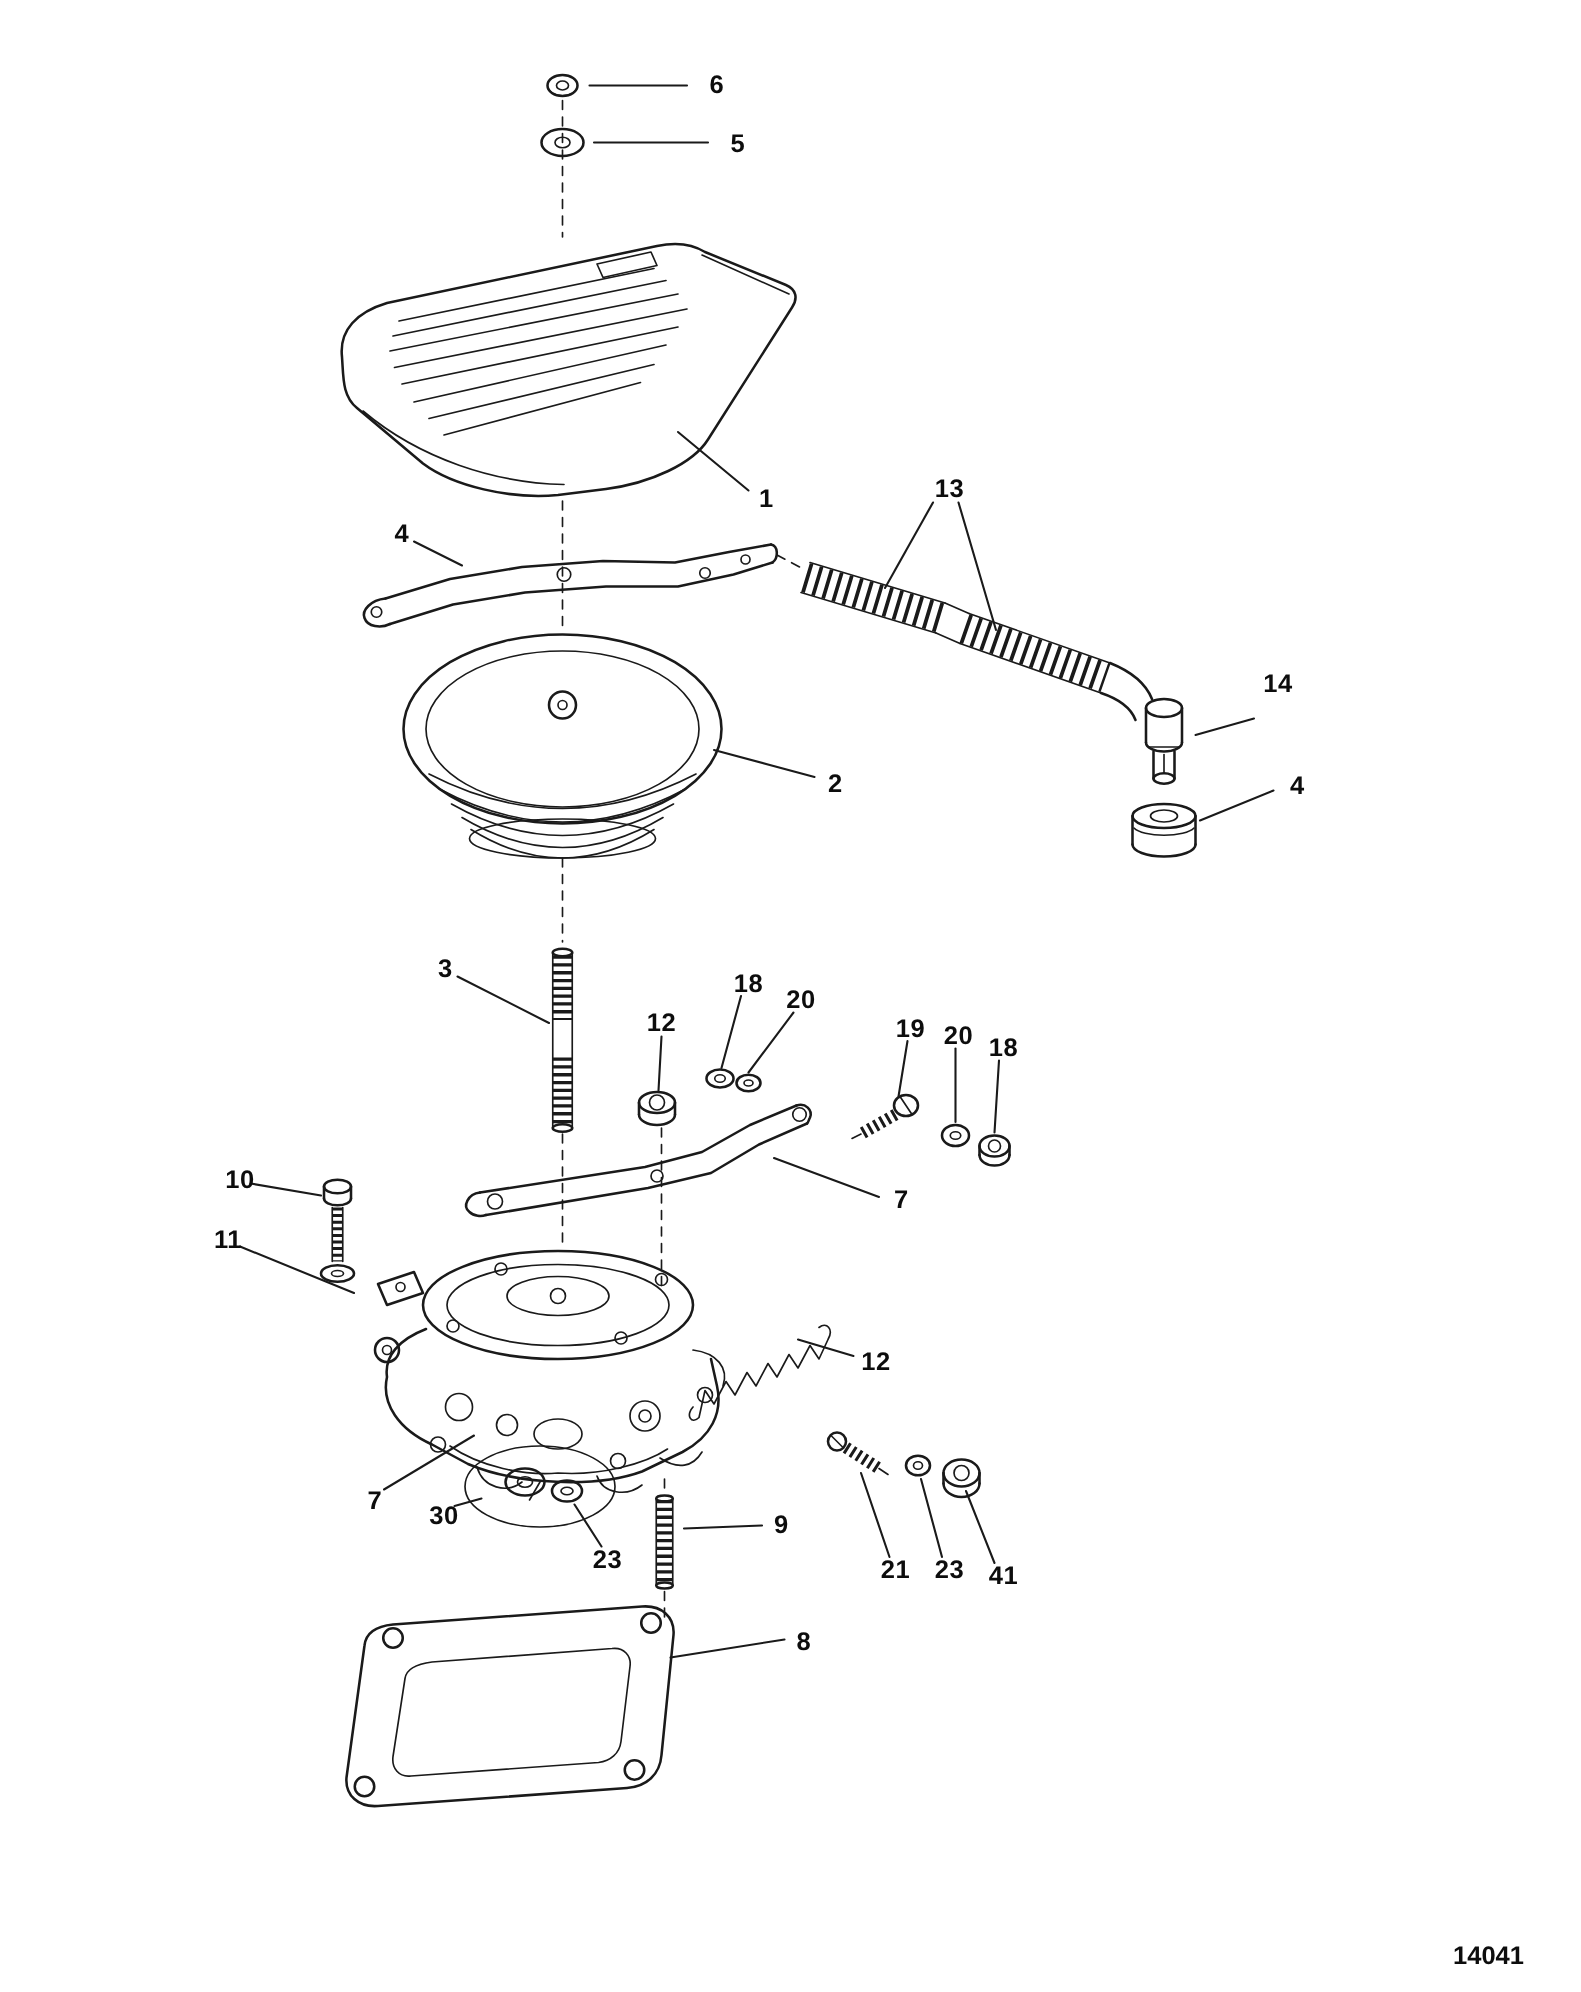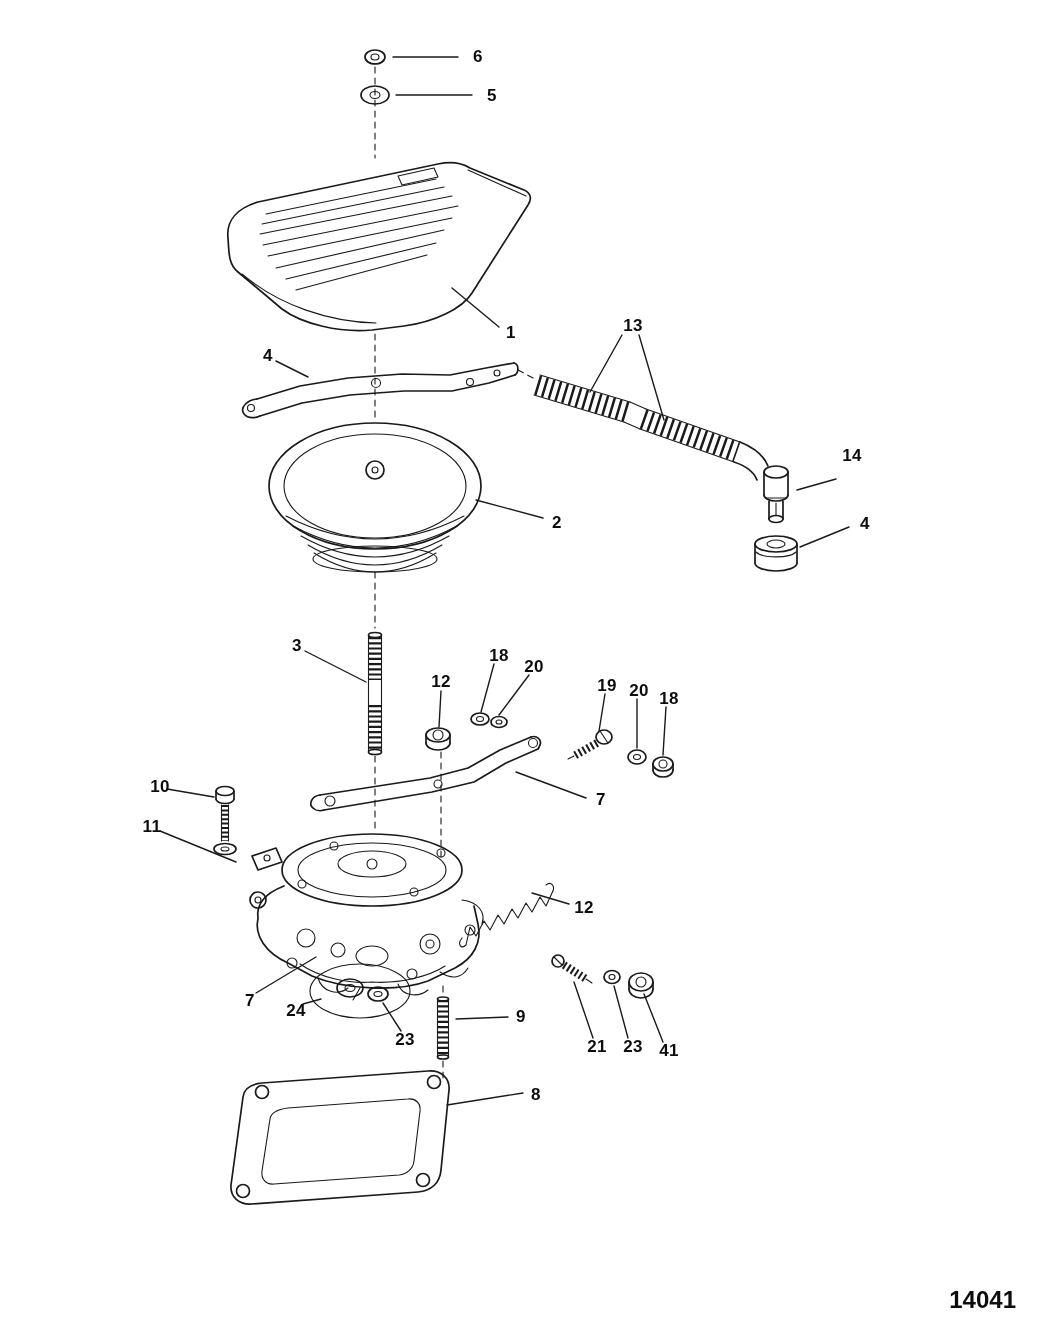--- a/index.html
+++ b/index.html
@@ -6,21 +6,21 @@
   .page{position:relative;width:1054px;height:1328px;background:#ffffff;overflow:hidden;
         font-family:"Liberation Sans", sans-serif;color:#111;}
   svg{position:absolute;left:0;top:0;}
   .ln{fill:none;stroke:#1a1a1a;stroke-width:1.7;stroke-linecap:round;stroke-linejoin:round;}
   .tn{stroke-width:1.1;}
   .lead{stroke-width:1.4;}
   .dash{stroke-dasharray:6 5;stroke-width:1.1;}
   .thr{fill:none;stroke:#1a1a1a;stroke-linecap:butt;}
   .callout{position:absolute;transform:translate(-50%,-50%);font-weight:700;font-size:17px;
            letter-spacing:.4px;color:#0d0d0d;user-select:none;}
-  .fig-num{position:absolute;right:38px;bottom:14px;font-weight:700;font-size:24px;color:#0d0d0d;margin-left:16px;}
+  .fig-num{position:absolute;right:38px;bottom:14px;font-weight:700;font-size:17px;color:#0d0d0d;margin-left:16px;}
 </style>
 </head>
 <body>
 
 <div class="page">
 
 <svg width="1054" height="1328" viewBox="0 0 1054 1328">
 
   <g class="ln dash">
     <path d="M375 67 V158"></path>
@@ -296,21 +296,21 @@
   <div class="callout" style="left:534px;top:667px">20</div>
   <div class="callout" style="left:441px;top:682px">12</div>
   <div class="callout" style="left:607px;top:686px">19</div>
   <div class="callout" style="left:639px;top:691px">20</div>
   <div class="callout" style="left:669px;top:699px">18</div>
   <div class="callout" style="left:160px;top:787px">10</div>
   <div class="callout" style="left:601px;top:800px">7</div>
   <div class="callout" style="left:152px;top:827px">11</div>
   <div class="callout" style="left:584px;top:908px">12</div>
   <div class="callout" style="left:250px;top:1001px">7</div>
-  <div class="callout" style="left:296px;top:1011px">24</div>
+  <div class="callout" style="left:296px;top:1011px">30</div>
   <div class="callout" style="left:521px;top:1017px">9</div>
   <div class="callout" style="left:405px;top:1040px">23</div>
   <div class="callout" style="left:597px;top:1047px">21</div>
   <div class="callout" style="left:633px;top:1047px">23</div>
   <div class="callout" style="left:669px;top:1051px">41</div>
   <div class="callout" style="left:536px;top:1095px">8</div>
 
   <div class="fig-num">14041</div>
 
 </div>

